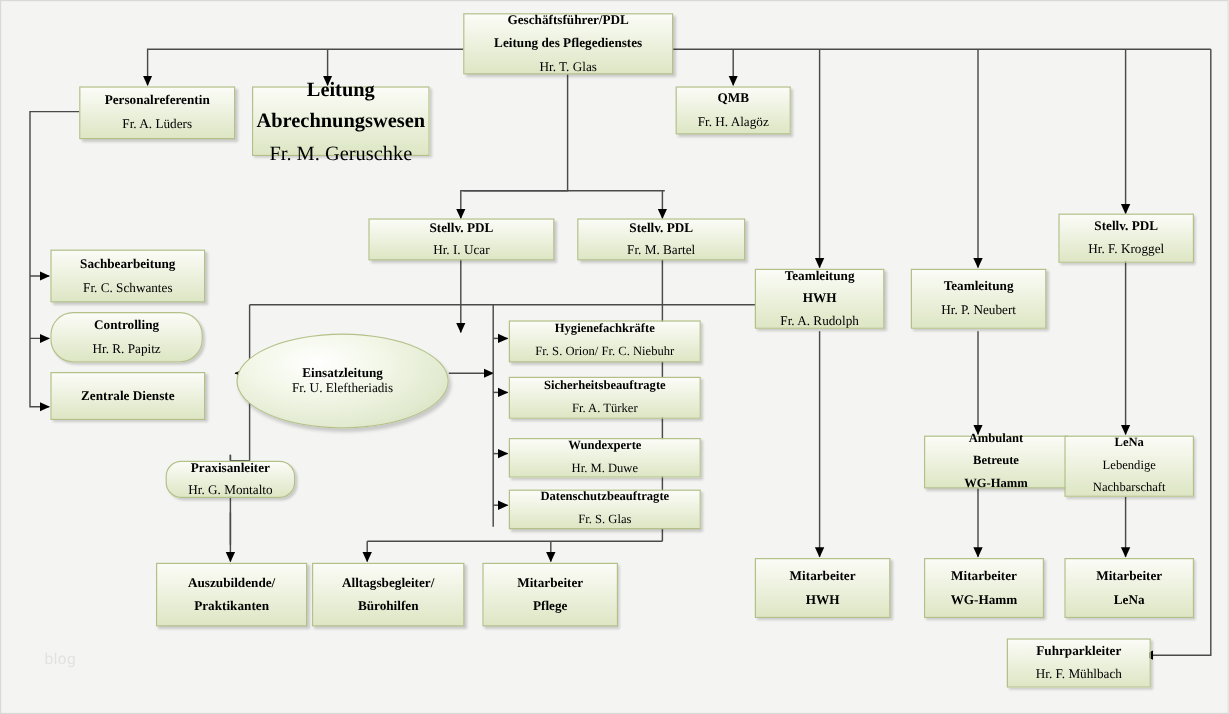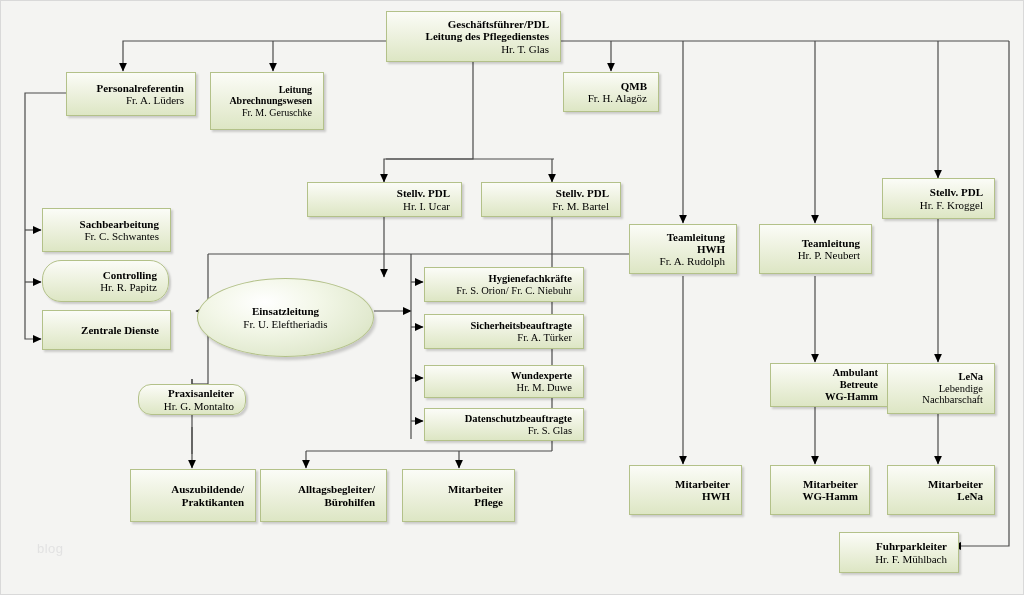--- a/index.html
+++ b/index.html
@@ -19,30 +19,31 @@
   #edges {
     position: absolute;
     left: 0; top: 0;
     width: 1024px; height: 595px;
     pointer-events: none;
   }
   .node {
     position: absolute;
     display: flex;
     flex-direction: column;
-    align-items: flex-end;
+    align-items: center;
     justify-content: center;
     text-align: center;
     background: linear-gradient(to bottom, #fbfcf7 0%, #eef2e0 45%, #dde6c4 100%);
     border: 1px solid #b3c189;
     box-shadow: 2px 2px 2px rgba(0,0,0,0.17);
     line-height: 1.12;
     color: #000000;
     padding: 2px 11px;
     z-index: 2;
+    gap: 7px;
   }
   .node .ln { display: block; white-space: nowrap; }
   .node .ln.b { font-weight: bold; }
   .ellipse {
     position: absolute;
     display: flex;
     flex-direction: column;
     align-items: center;
     justify-content: center;
     text-align: center;
@@ -141,21 +142,21 @@
     <span class="ln b">Geschäftsführer/PDL</span>
     <span class="ln b">Leitung des Pflegedienstes</span>
     <span class="ln">Hr. T. Glas</span>
   </div>
 
   <div class="node" style="left:65px; top:71px; width:130px; height:44px; font-size:11px;">
     <span class="ln b">Personalreferentin</span>
     <span class="ln">Fr. A. Lüders</span>
   </div>
 
-  <div class="node" style="left:209px; top:71px; width:114px; height:58px; font-size:10px;">
+  <div class="node" style="left:209px; top:71px; width:148px; height:58px; font-size:17px;">
     <span class="ln b">Leitung</span>
     <span class="ln b">Abrechnungswesen</span>
     <span class="ln">Fr. M. Geruschke</span>
   </div>
 
   <div class="node" style="left:562px; top:71px; width:96px; height:40px; font-size:11px;">
     <span class="ln b">QMB</span>
     <span class="ln">Fr. H. Alagöz</span>
   </div>
 

